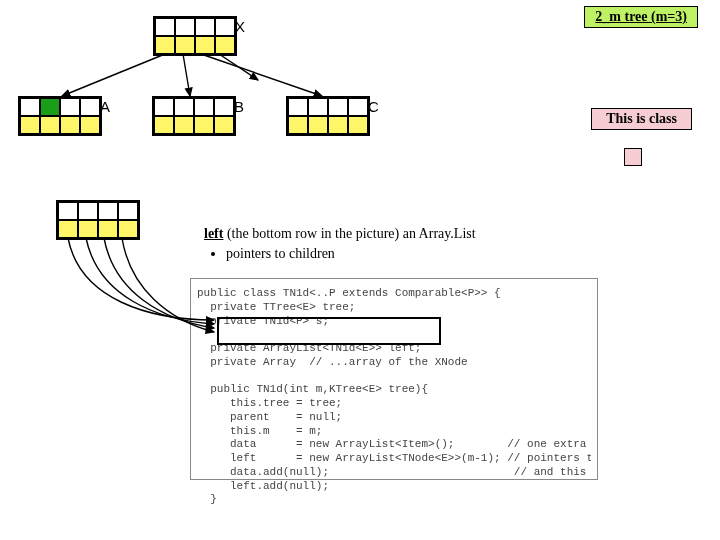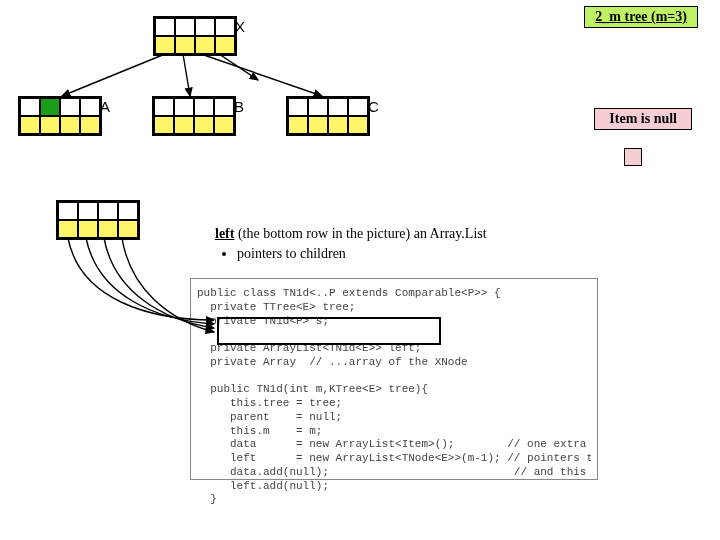--- a/index.html
+++ b/index.html
@@ -1,19 +1,19 @@
 <!DOCTYPE html>
 <html><head>
 <meta charset="utf-8">
 <style>
   html,body{margin:0;padding:0;width:720px;height:540px;background:#fff;font-family:"Georgia","Times New Roman",serif;font-size:14px;color:#000;}
   .stage{position:relative;width:720px;height:540px;}
   .title-box{position:absolute;right:22px;top:6px;border:1px solid #000;background:#bef264;padding:2px 10px;font-weight:bold;text-decoration:underline;}
   .this-null{position:absolute;right:28px;top:108px;border:1px solid #000;background:#f5cdd2;padding:2px 14px;font-weight:bold;}
-  .caption{position:absolute;left:215px;top:225px;width:440px;line-height:1.25;}
+  .caption{position:absolute;left:204px;top:225px;width:440px;line-height:1.25;}
   .caption b{font-weight:bold;text-decoration:underline;}
   .caption ul{margin:2px 0 2px 0;padding-left:22px;}
   
   .node{position:absolute;}
   .grid{border:2px solid #000;background:#fff;display:block;}
   .grid td{border:1px solid #000;width:18px;height:16px;padding:0;}
   .ylw{background:#fff568;}
   .grn{background:#1a9e1a;}
   
   .node-x{left:153px;top:16px;}
@@ -33,21 +33,21 @@
   .codeimg .hilite{position:absolute;left:26px;top:38px;width:220px;height:24px;border:2px solid #000;pointer-events:none;}
   
   svg.arrows{position:absolute;left:0;top:0;width:720px;height:540px;pointer-events:none;}
 </style>
 </head>
 <body>
 
 <div class="stage">
 
   <div class="title-box">2_m tree (m=3)</div>
-  <div class="this-null">Item is null</div>
+  <div class="this-null">This is class</div>
   <div class="null-sq"></div>
 
   <div class="node node-x">
     <table class="grid" cellspacing="0" cellpadding="0">
         <tbody>
       <tr>
             <td></td>
             <td></td>
             <td></td>
             <td></td>

